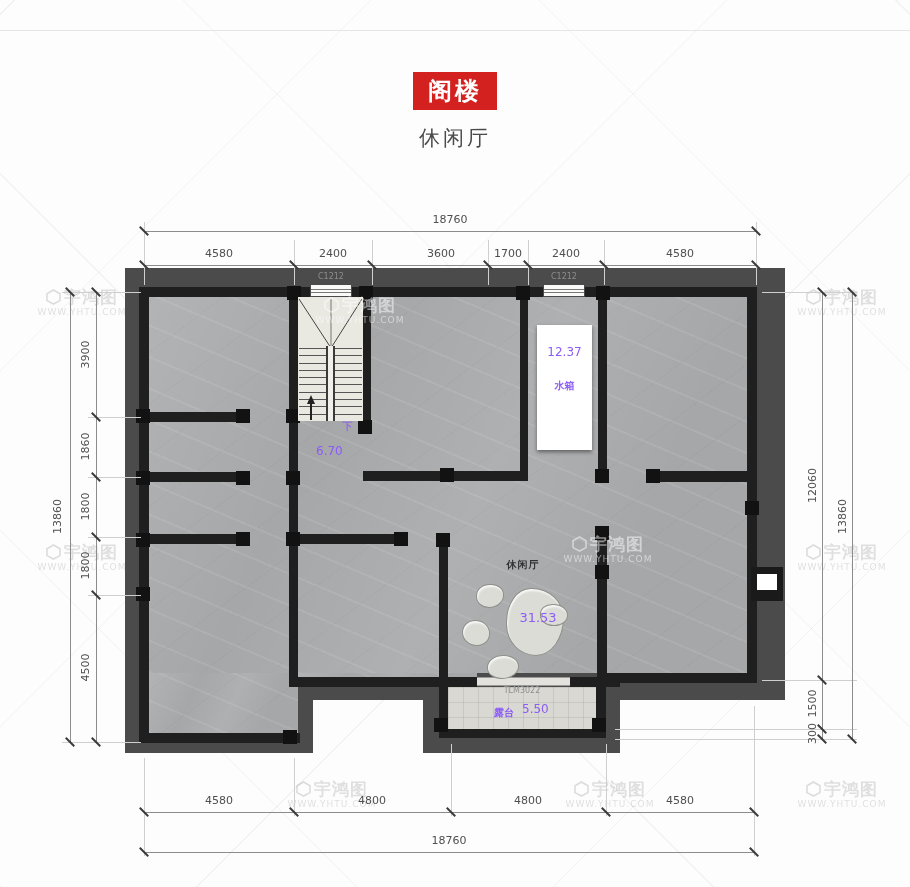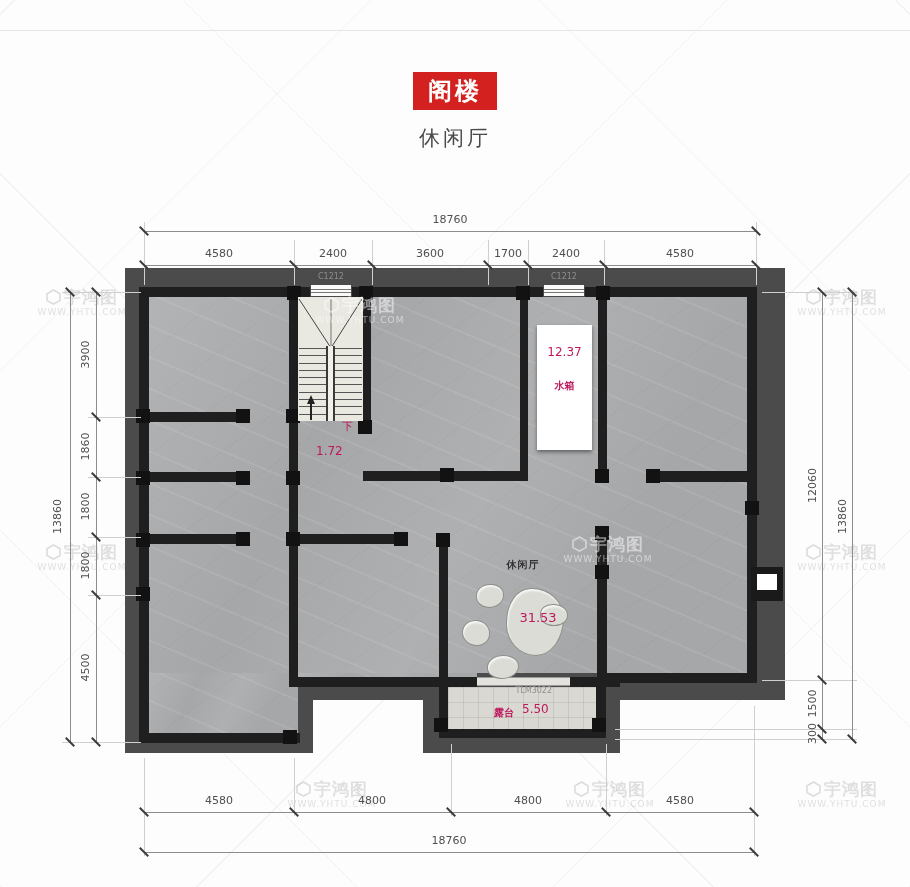--- a/index.html
+++ b/index.html
@@ -39,21 +39,21 @@
 
   
   .stair-bg{position:absolute;left:298px;top:297px;width:65px;height:124px;background:#e9e8e1;}
   .treads{position:absolute;left:299px;top:348px;width:63px;height:73px;
           background:repeating-linear-gradient(to bottom,#555 0 1px,transparent 1px 7.3px);}
   .stringer{position:absolute;left:326px;top:346px;width:9px;height:75px;background:#f0efe9;
             border-left:2px solid #3a3a3a;border-right:2px solid #3a3a3a;box-sizing:border-box;}
   .stair-arrow-stem{position:absolute;left:310px;top:402px;width:2px;height:18px;background:#222;}
   .stair-arrow-head{position:absolute;left:307px;top:395px;width:0;height:0;
        border-left:4px solid transparent;border-right:4px solid transparent;border-bottom:9px solid #222;}
-  .lbl{position:absolute;color:#be185d;}
+  .lbl{position:absolute;color:#8b5cf6;}
 
   
   .tank{position:absolute;left:537px;top:325px;width:55px;height:125px;background:#fff;
         box-shadow:0 2px 4px rgba(0,0,0,.45);}
   .win{position:absolute;height:13px;background:#fafaf8;border:1px solid #4a4a4a;box-sizing:border-box;
        background-image:linear-gradient(to bottom,transparent 4px,#777 4px,#777 5px,transparent 5px,transparent 7px,#777 7px,#777 8px,transparent 8px);}
   .win-lbl{position:absolute;font-size:8px;color:#8d8d8d;width:52px;text-align:center;}
   .chimney{position:absolute;left:751px;top:567px;width:32px;height:34px;background:#1a1a1a;}
   .chimney-in{position:absolute;left:757px;top:574px;width:20px;height:16px;background:#fff;}
   .terr{position:absolute;left:448px;top:687px;width:148px;height:42px;background:#d9d8d2;
@@ -187,21 +187,21 @@
   <svg style="position:absolute;left:298px;top:297px" width="65" height="52">
     <line x1="1" y1="2" x2="33" y2="51" stroke="#444" stroke-width="1"></line>
     <line x1="64" y1="2" x2="33" y2="51" stroke="#444" stroke-width="1"></line>
     <line x1="33" y1="2" x2="33" y2="51" stroke="#777" stroke-width="1"></line>
   </svg>
   <div class="treads"></div>
   <div class="stringer"></div>
   <div class="stair-arrow-stem"></div>
   <div class="stair-arrow-head"></div>
   <div class="lbl" style="left:342px;top:419px;width:18px;font-size:11px">下</div>
-  <div class="lbl" style="left:316px;top:444px;width:36px;font-size:12px">1.72</div>
+  <div class="lbl" style="left:316px;top:444px;width:36px;font-size:12px">6.70</div>
 
   <div class="win" style="left:310px;top:284px;width:42px"></div>
   <div class="win-lbl" style="left:305px;top:272px">C1212</div>
   <div class="win" style="left:543px;top:284px;width:42px"></div>
   <div class="win-lbl" style="left:538px;top:272px">C1212</div>
 
   <div class="tank"></div>
   <div class="lbl" style="left:537px;top:345px;width:55px;font-size:12px;text-align:center">12.37</div>
   <div class="lbl" style="left:537px;top:379px;width:55px;font-size:10px;font-weight:bold;text-align:center">水箱</div>
 
@@ -221,21 +221,21 @@
     <div class="wm-url">WWW.YHTU.COM</div>
   </div>
   <div class="rock" style="left:506px;top:588px;width:56px;height:66px;border-radius:42% 55% 48% 52%/50% 44% 56% 46%"></div>
   <div class="rock" style="left:476px;top:584px;width:26px;height:22px;border-radius:50% 45% 55% 48%"></div>
   <div class="rock" style="left:462px;top:620px;width:26px;height:24px;border-radius:48% 52% 46% 54%"></div>
   <div class="rock" style="left:487px;top:655px;width:30px;height:22px;border-radius:52% 48% 54% 46%"></div>
   <div class="rock" style="left:540px;top:604px;width:26px;height:20px;border-radius:46% 54% 50% 50%"></div>
   <div class="lbl" style="left:494px;top:558px;width:58px;font-size:10px;font-weight:bold;text-align:center;letter-spacing:1px;color:#333">休闲厅</div>
   <div class="lbl" style="left:508px;top:610px;width:60px;font-size:13px;text-align:center">31.53</div>
 
-  <div class="lbl" style="left:492px;top:686px;width:60px;font-size:8px;color:#909090;text-align:right">TLM3022</div>
+  <div class="lbl" style="left:492px;top:686px;width:60px;font-size:8px;color:#909090;text-align:center">TLM3022</div>
   <div class="lbl" style="left:494px;top:706px;width:26px;font-size:10px;font-weight:bold">露台</div>
   <div class="lbl" style="left:522px;top:702px;width:36px;font-size:12px">5.50</div>
 
   <div class="ext" style="left:144px;top:222px;width:1px;height:63px"></div>
   <div class="ext" style="left:294px;top:240px;width:1px;height:45px"></div>
   <div class="ext" style="left:372px;top:240px;width:1px;height:45px"></div>
   <div class="ext" style="left:488px;top:240px;width:1px;height:45px"></div>
   <div class="ext" style="left:528px;top:240px;width:1px;height:45px"></div>
   <div class="ext" style="left:604px;top:240px;width:1px;height:45px"></div>
   <div class="ext" style="left:756px;top:222px;width:1px;height:63px"></div>
@@ -246,21 +246,21 @@
   <div class="tick" style="left:750px;top:230px"></div>
   <div class="tick" style="left:138px;top:264px"></div>
   <div class="tick" style="left:288px;top:264px"></div>
   <div class="tick" style="left:366px;top:264px"></div>
   <div class="tick" style="left:482px;top:264px"></div>
   <div class="tick" style="left:522px;top:264px"></div>
   <div class="tick" style="left:598px;top:264px"></div>
   <div class="tick" style="left:750px;top:264px"></div>
   <div class="dim" style="left:194px;top:247px;width:50px">4580</div>
   <div class="dim" style="left:308px;top:247px;width:50px">2400</div>
-  <div class="dim" style="left:405px;top:247px;width:50px">3600</div>
+  <div class="dim" style="left:416px;top:247px;width:50px">3600</div>
   <div class="dim" style="left:483px;top:247px;width:50px">1700</div>
   <div class="dim" style="left:541px;top:247px;width:50px">2400</div>
   <div class="dim" style="left:655px;top:247px;width:50px">4580</div>
 
   <div class="ext" style="left:144px;top:758px;width:1px;height:98px"></div>
   <div class="ext" style="left:294px;top:758px;width:1px;height:58px"></div>
   <div class="ext" style="left:451px;top:744px;width:1px;height:72px"></div>
   <div class="ext" style="left:606px;top:744px;width:1px;height:72px"></div>
   <div class="ext" style="left:754px;top:706px;width:1px;height:150px"></div>
   <div class="dline" style="left:144px;top:812px;width:610px;height:1px"></div>

